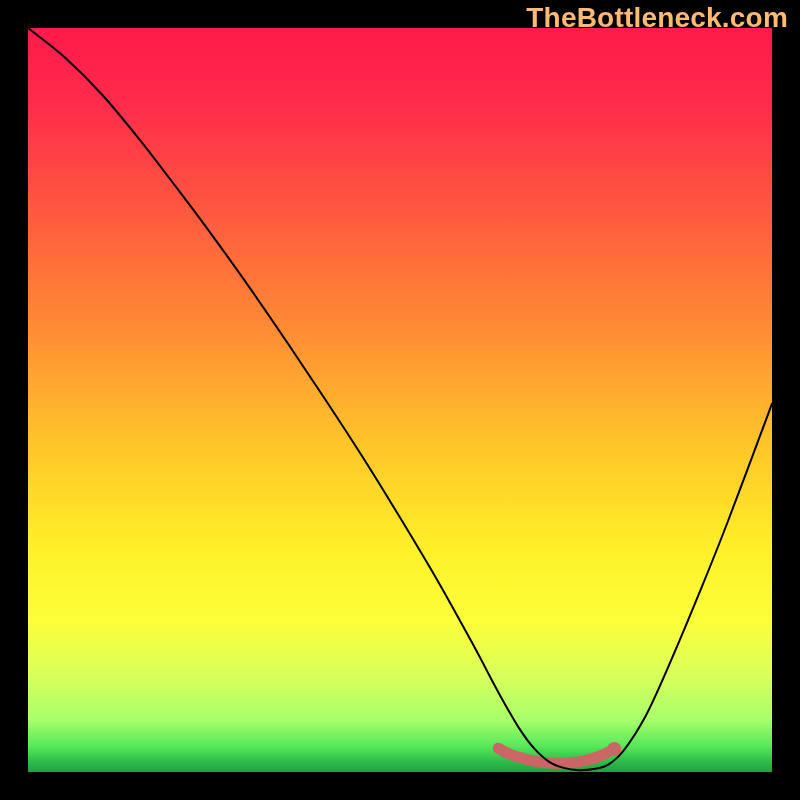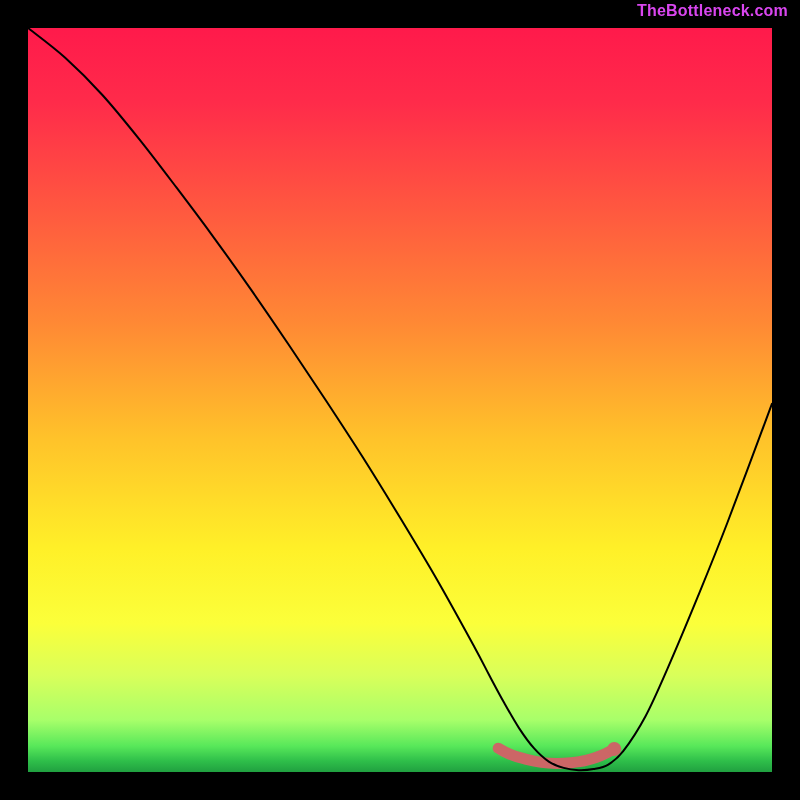--- a/index.html
+++ b/index.html
@@ -14,23 +14,23 @@
     position: relative;
     width: 800px;
     height: 800px;
     background: #000000;
   }
   .watermark {
     position: absolute;
     top: 2px;
     right: 12px;
     font-family: Arial, Helvetica, sans-serif;
-    font-size: 16px;
+    font-size: 28px;
     font-weight: 600;
-    color: #d946ef;
+    color: #fdba74;
     letter-spacing: 0.2px;
     z-index: 10;
   }
   svg {
     position: absolute;
     top: 0;
     left: 0;
   }
 </style>
 </head>

